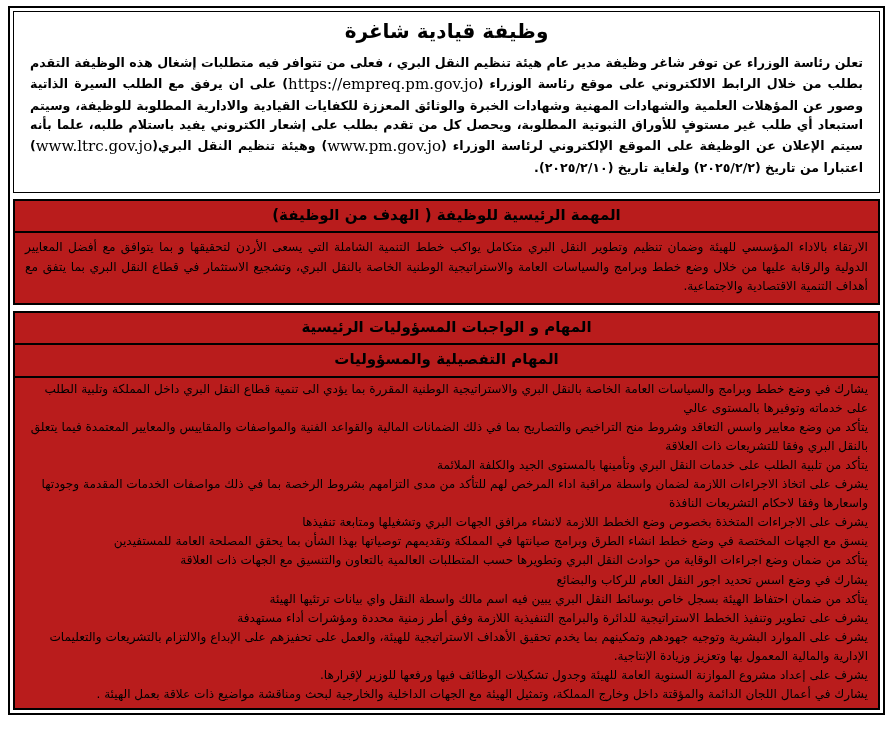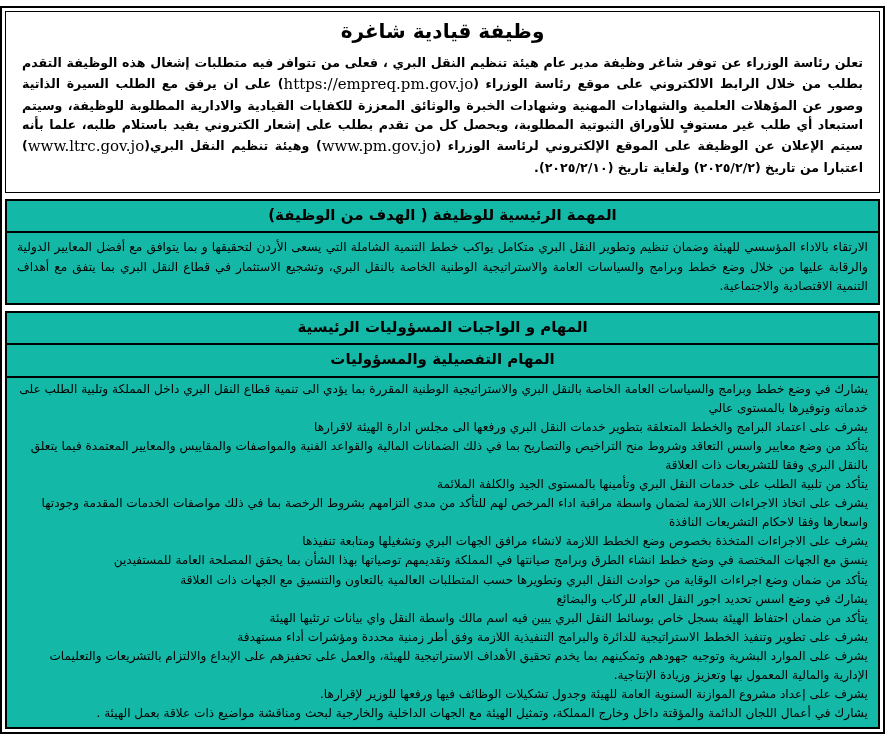--- a/index.html
+++ b/index.html
@@ -13,21 +13,21 @@
     height: 740px;
     font-family: "DejaVu Sans", "Liberation Sans", sans-serif;
     color: #000000;
     direction: rtl;
   }
 
   .page {
     box-sizing: border-box;
     width: 893px;
     height: 740px;
-    padding: 6px 8px 4px 0;
+    padding: 6px 8px 4px 8px;
     background: #ffffff;
   }
 
   
   .outer-frame {
     box-sizing: border-box;
     border: 2px solid #000;
     padding: 3px;
     background: #fff;
   }
@@ -66,21 +66,21 @@
     display: inline-block;
     vertical-align: -1px;
     font-weight: normal;
   }
 
   
   .sec-table {
     box-sizing: border-box;
     border: 2px solid #000;
     margin-top: 6px;
-    background: #14b8a6;
+    background: #b91c1c;
   }
 
   .sec-row {
     box-sizing: border-box;
     border-bottom: 1px solid #000;
   }
   .sec-row:last-child { border-bottom: none; }
 
   .sec-head {
     font-size: 15px;
@@ -130,21 +130,20 @@
       <div class="sec-row sec-head thick-bottom">المهمة الرئيسية للوظيفة ( الهدف من الوظيفة)</div>
       <div class="sec-row sec-body rt">الارتقاء بالاداء المؤسسي للهيئة وضمان تنظيم وتطوير النقل البري متكامل يواكب خطط التنمية الشاملة التي يسعى الأردن لتحقيقها و بما يتوافق مع أفضل المعايير الدولية والرقابة عليها من خلال وضع خطط وبرامج والسياسات العامة والاستراتيجية الوطنية الخاصة بالنقل البري، وتشجيع الاستثمار في قطاع النقل البري بما يتفق مع أهداف التنمية الاقتصادية والاجتماعية.</div>
     </div>
 
     <div class="sec-table">
       <div class="sec-row sec-head thick-bottom">المهام و الواجبات المسؤوليات الرئيسية</div>
       <div class="sec-row sec-head thick-bottom">المهام التفصيلية والمسؤوليات</div>
       <div class="sec-row">
         <ul class="duty-list">
             <li>يشارك في وضع خطط وبرامج والسياسات العامة الخاصة بالنقل البري والاستراتيجية الوطنية المقررة بما يؤدي الى تنمية قطاع النقل البري داخل المملكة وتلبية الطلب على خدماته وتوفيرها بالمستوى عالي</li>
-            <li>يشرف على اعتماد البرامج والخطط المتعلقة بتطوير خدمات النقل البري ورفعها الى مجلس ادارة الهيئة لاقرارها</li>
             <li>يتأكد من  وضع معايير واسس التعاقد وشروط منح التراخيص والتصاريح بما في ذلك الضمانات المالية والقواعد الفنية والمواصفات والمقاييس والمعايير المعتمدة فيما يتعلق بالنقل البري وفقا للتشريعات ذات العلاقة</li>
             <li>يتأكد من تلبية الطلب على خدمات النقل البري وتأمينها بالمستوى الجيد والكلفة الملائمة</li>
             <li>يشرف على اتخاذ الاجراءات اللازمة لضمان واسطة مراقبة اداء المرخص لهم للتأكد من مدى التزامهم بشروط الرخصة بما في ذلك مواصفات الخدمات المقدمة وجودتها واسعارها وفقا لاحكام التشريعات النافذة</li>
             <li>يشرف على الاجراءات المتخذة بخصوص وضع الخطط اللازمة لانشاء مرافق الجهات البري وتشغيلها ومتابعة تنفيذها</li>
             <li>ينسق مع الجهات المختصة في وضع خطط انشاء الطرق وبرامج صيانتها في المملكة وتقديمهم توصياتها بهذا الشأن بما يحقق المصلحة العامة للمستفيدين</li>
             <li>يتأكد من ضمان وضع اجراءات الوقاية من حوادث النقل البري وتطويرها حسب المتطلبات العالمية بالتعاون والتنسيق مع الجهات ذات العلاقة</li>
             <li>يشارك في وضع اسس تحديد اجور النقل العام للركاب والبضائع</li>
             <li>يتأكد من ضمان احتفاظ الهيئة بسجل خاص بوسائط النقل البري يبين فيه اسم مالك واسطة النقل واي بيانات ترتئيها الهيئة</li>
             <li>يشرف على تطوير وتنفيذ الخطط الاستراتيجية للدائرة والبرامج التنفيذية اللازمة وفق أطر زمنية محددة ومؤشرات أداء مستهدفة</li>
             <li>يشرف على الموارد البشرية وتوجيه جهودهم وتمكينهم بما يخدم تحقيق الأهداف الاستراتيجية للهيئة، والعمل على تحفيزهم على الإبداع والالتزام بالتشريعات والتعليمات الإدارية والمالية المعمول بها وتعزيز وزيادة الإنتاجية.</li>

